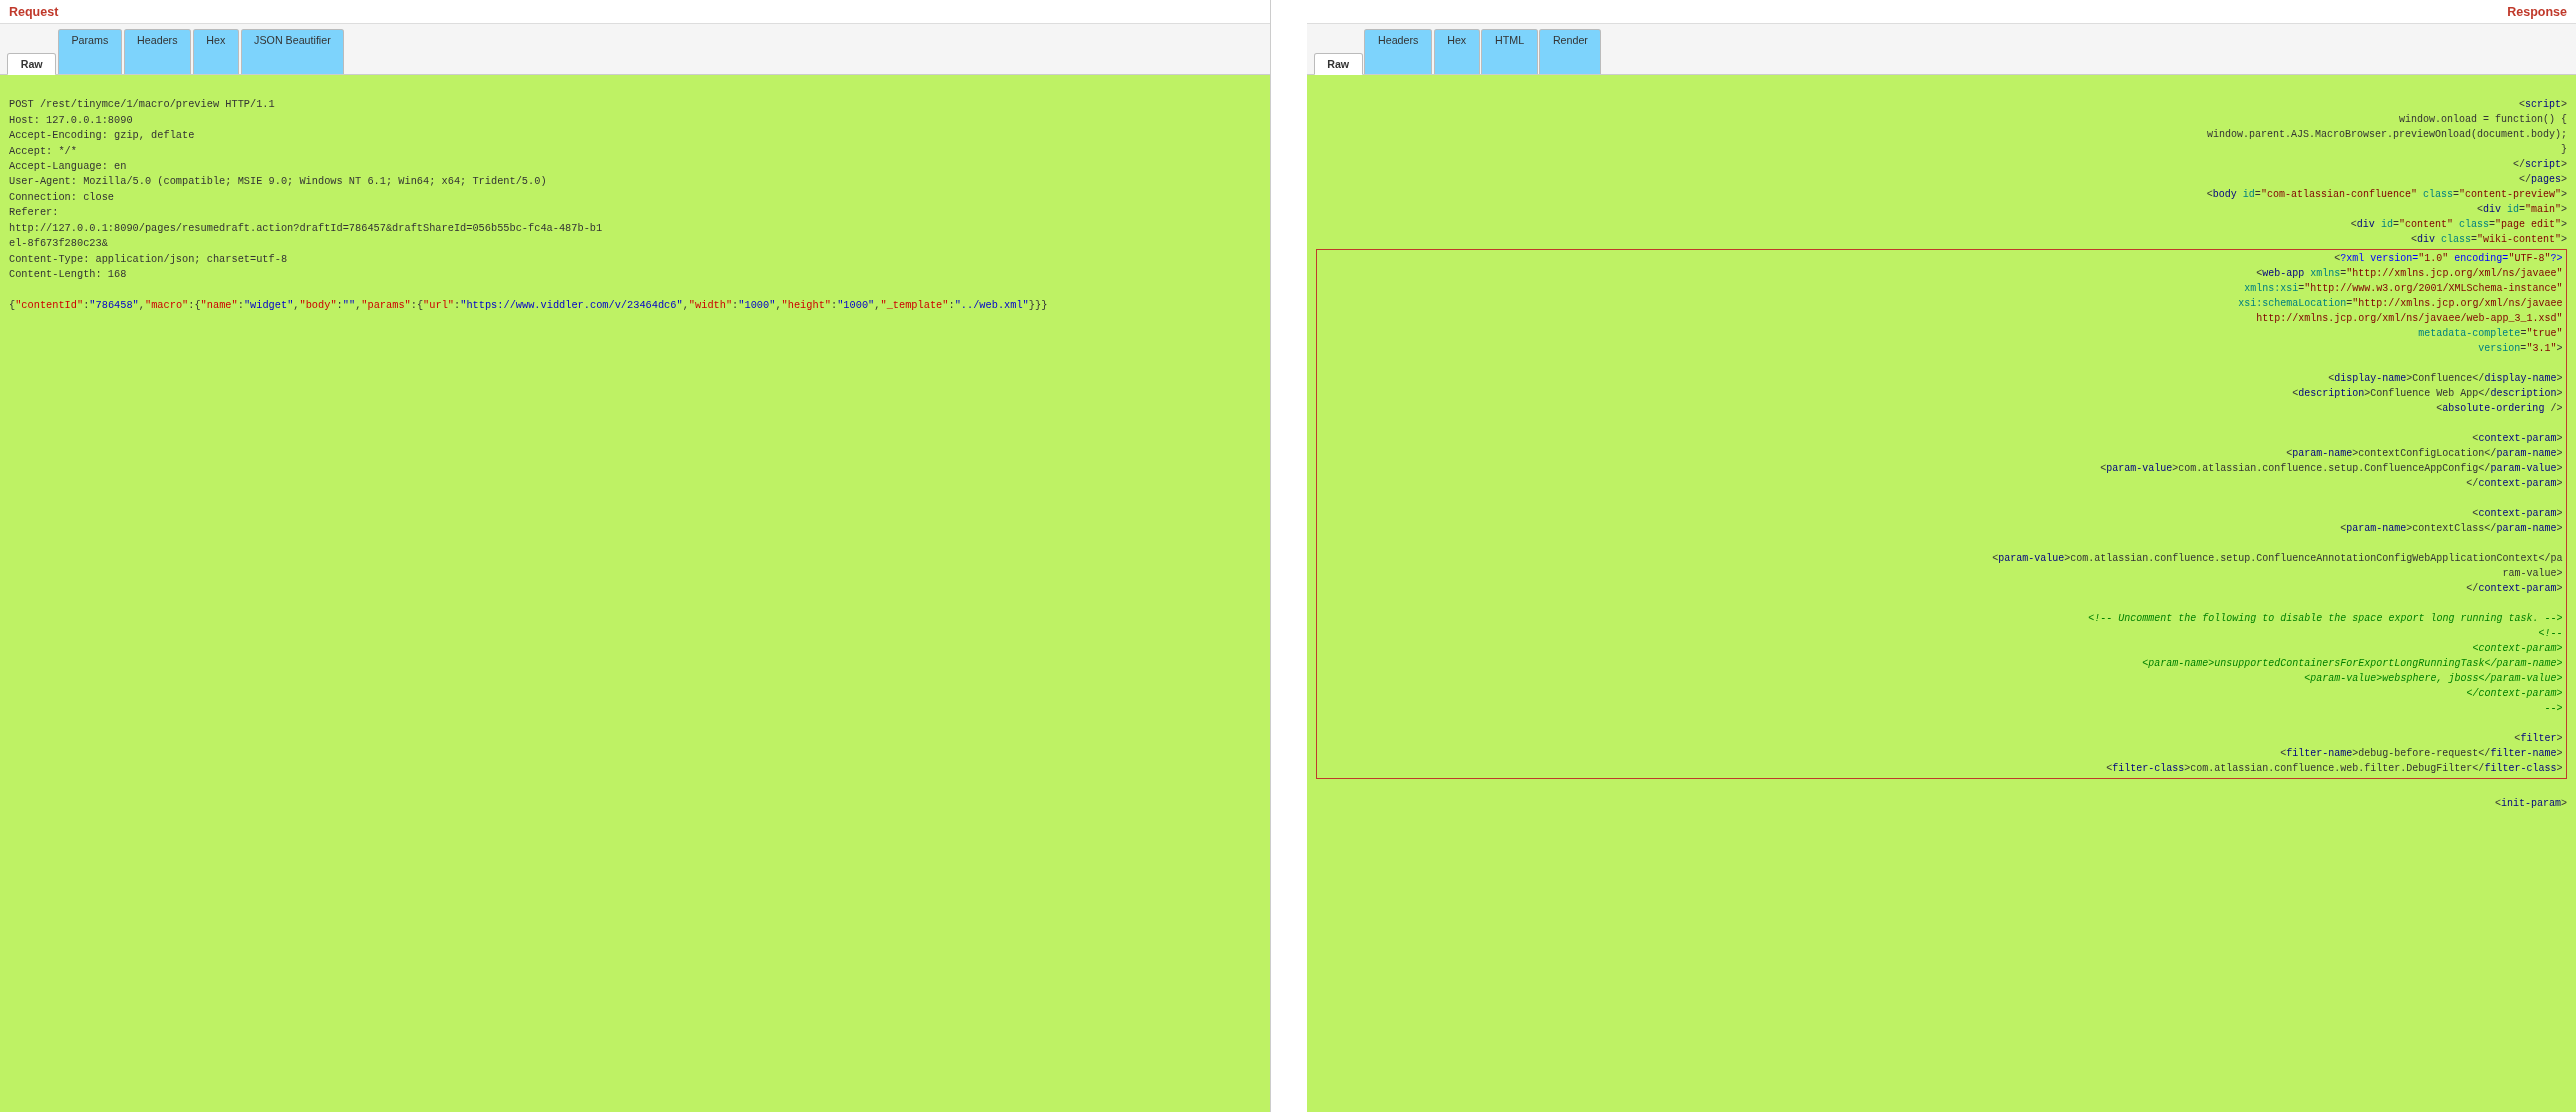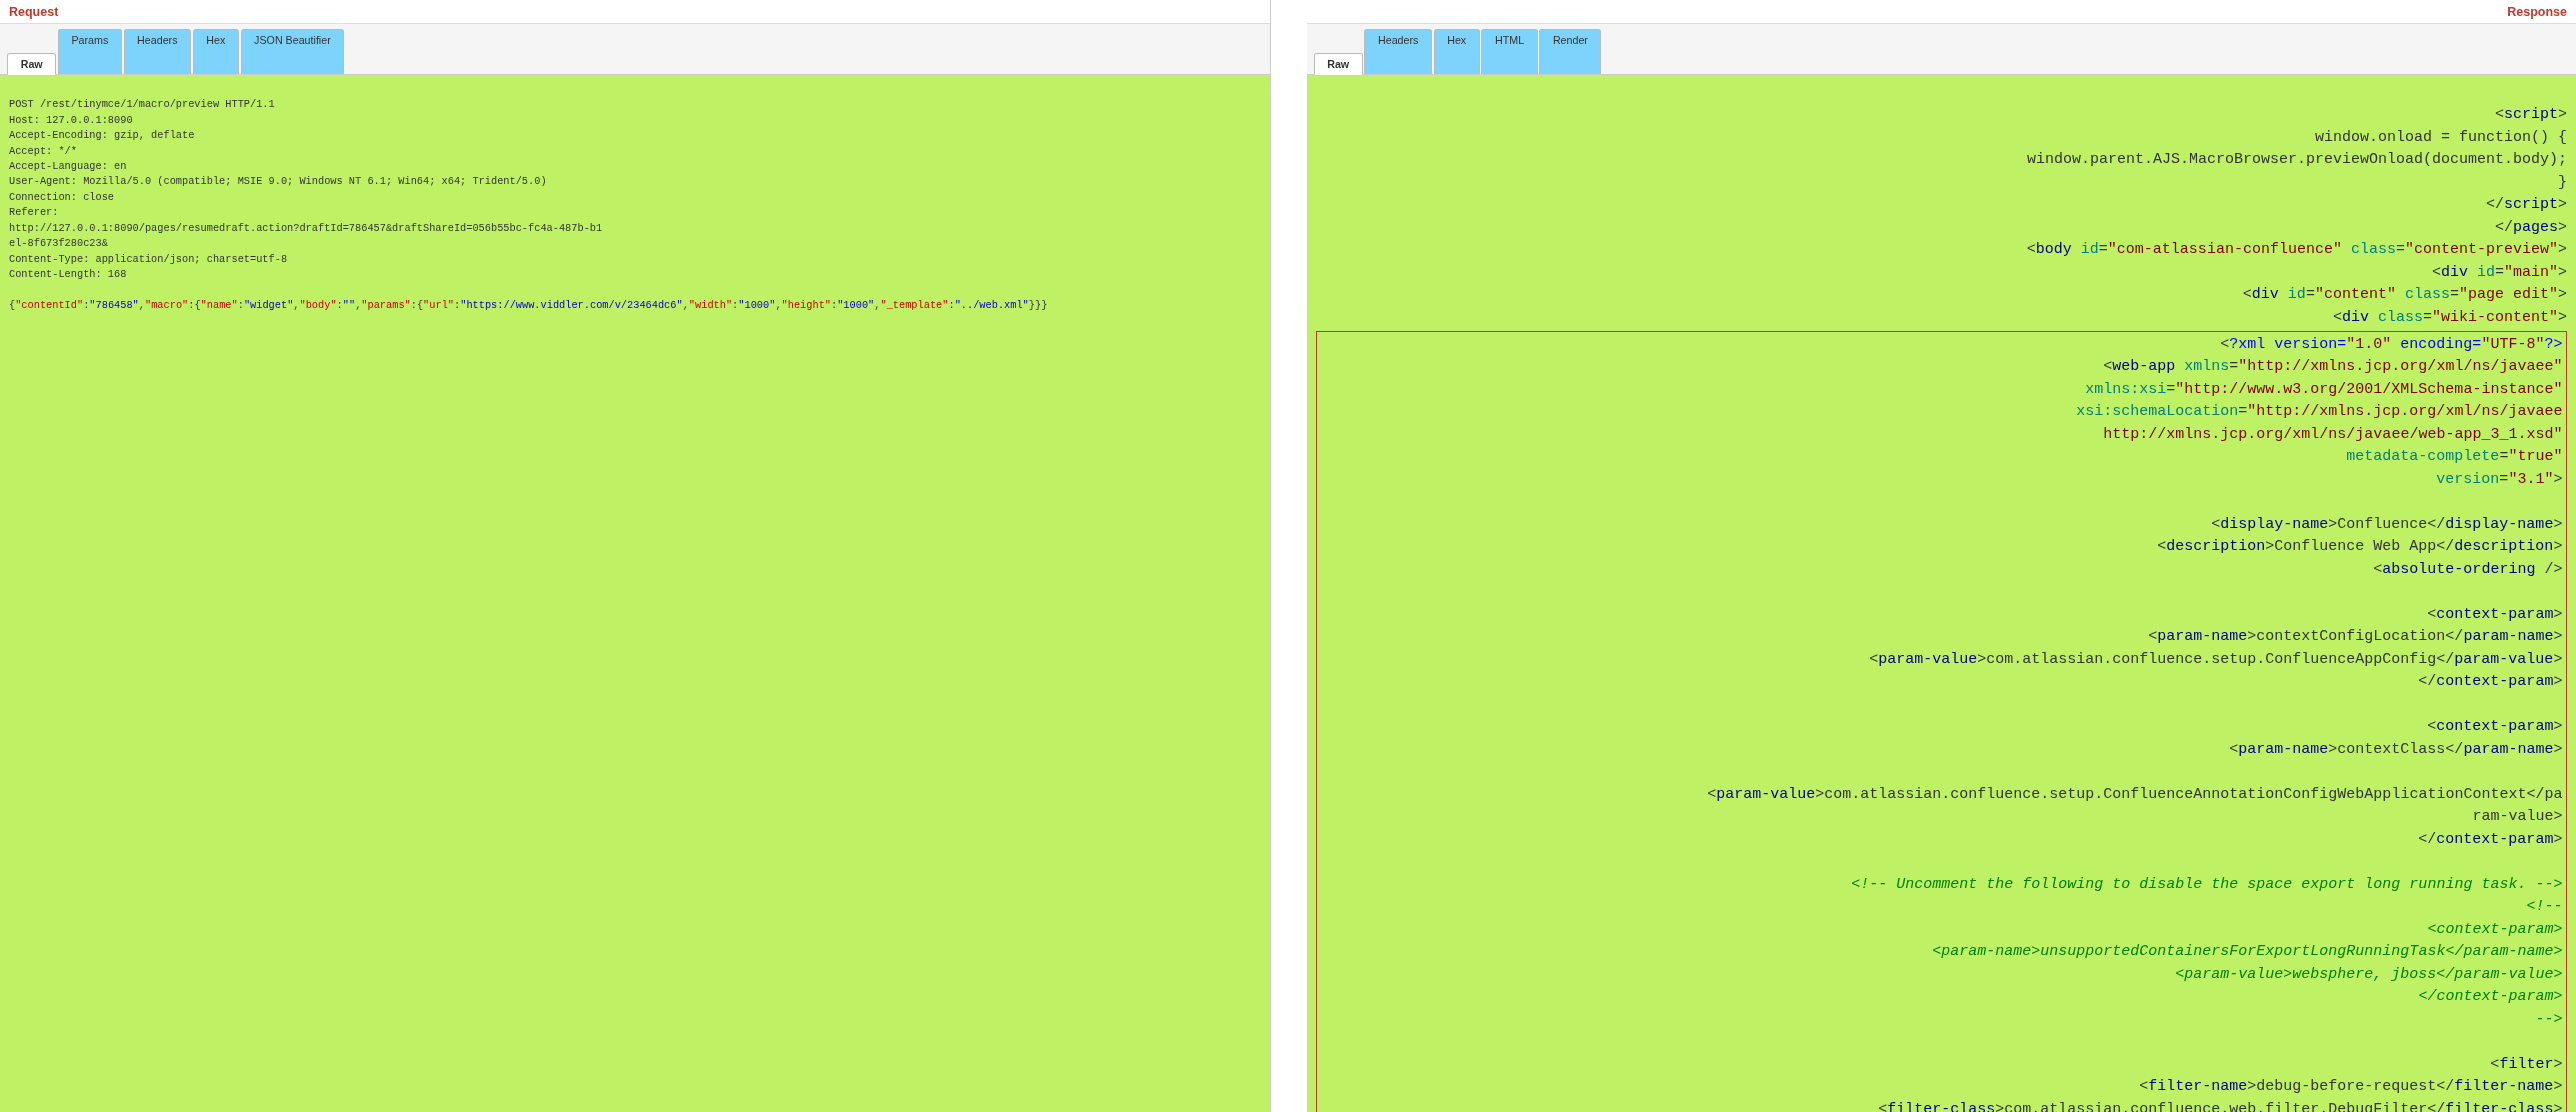--- a/index.html
+++ b/index.html
@@ -67,21 +67,21 @@
       background: #bef264;
       position: relative;
     }
     .request-panel .content-area {
       white-space: pre;
       font-size: 10.3px;
       line-height: 1.5;
     }
     .response-panel .content-area {
       white-space: pre;
-      font-size: 15px;
+      font-size: 10px;
       line-height: 1.5;
     }
 
     
     .xml-tag { color: #000080; }
     .xml-attr { color: #008080; }
     .xml-value { color: #800000; }
     .xml-comment { color: #008000; font-style: italic; }
     .xml-pi { color: #0000ff; }
 

